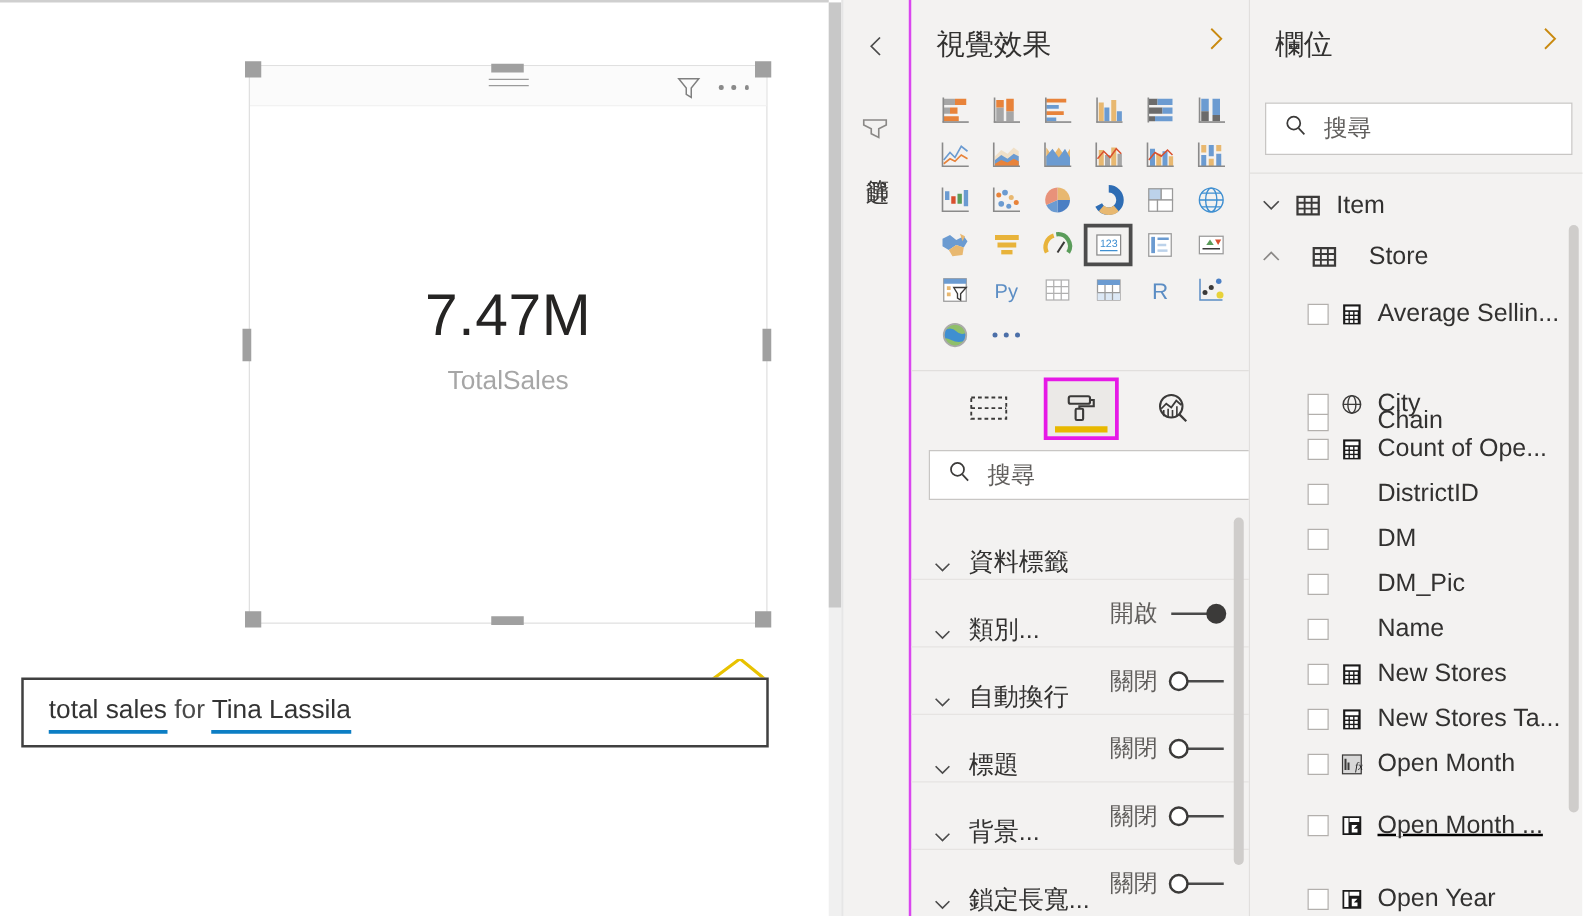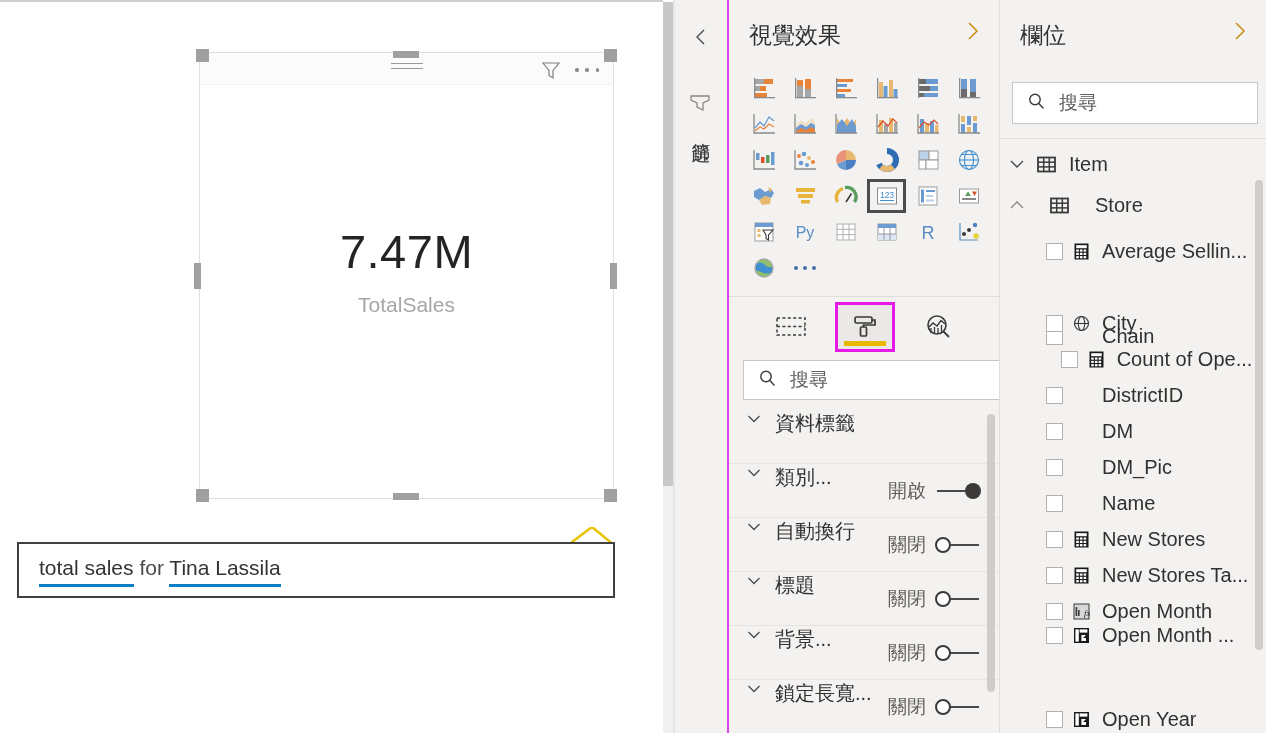--- a/index.html
+++ b/index.html
@@ -174,21 +174,21 @@
   }
   .fmt-search .ph { font-size: 19px; color: #605e5c; }
 
   .fmt-list {
     position: absolute; left: 0; top: 410px; width: 272px; bottom: 0;
     overflow: hidden;
   }
   .fmt-row {
     position: relative; height: 54px; width: 272px;
     border-bottom: 1px solid #e6e4e2;
-    display: flex; align-items: flex-start;
+    display: flex; align-items: flex-end;
   }
   .fmt-row .chev { margin-left: 16px; width: 18px; height: 18px; }
   .fmt-row .nm {
     margin-left: 12px; font-size: 20px; color: #323130; white-space: nowrap;
   }
   .fmt-toggle {
     position: absolute; right: 20px; top: 50%; transform: translateY(-50%);
     display: flex; align-items: center; gap: 9px;
   }
   .fmt-toggle .state { font-size: 19px; color: #605e5c; }
@@ -900,21 +900,21 @@
       <span class="ficon">
         <svg width="17" height="17" viewBox="0 0 17 17">
           <circle cx="8.5" cy="8.5" r="7" fill="none" stroke="#3b3a39" stroke-width="1.2"></circle>
           <ellipse cx="8.5" cy="8.5" rx="3.2" ry="7" fill="none" stroke="#3b3a39" stroke-width="1.1"></ellipse>
           <line x1="1.5" y1="8.5" x2="15.5" y2="8.5" stroke="#3b3a39" stroke-width="1.1"></line>
         </svg>
       </span>
       <span class="fname">City</span>
     </div>
 
-    <div class="fld-row" style="top:341px;justify-content:center;">
+    <div class="fld-row" style="top:341px;">
       <span class="cb"></span>
       <span class="ficon">
         <svg width="17" height="17" viewBox="0 0 17 17">
           <rect x="1.5" y="0.5" width="14" height="16" fill="#1a1a1a"></rect>
           <rect x="3.2" y="2.2" width="10.6" height="3" fill="#ffffff"></rect>
           <g fill="#ffffff">
             <rect x="3.2" y="6.5" width="2.6" height="2.2"></rect>
               <rect x="6.9" y="6.5" width="2.6" height="2.2"></rect>
             <rect x="10.6" y="6.5" width="2.6" height="2.2"></rect>
             <rect x="3.2" y="9.8" width="2.6" height="2.2"></rect>
@@ -1001,21 +1001,21 @@
           <g fill="#3b3a39">
             <rect x="2.6" y="4" width="1.6" height="9"></rect>
             <rect x="5" y="7" width="1.6" height="6"></rect>
           </g>
           <text x="11" y="13" font-family="Liberation Serif, serif" font-size="9" font-style="italic" fill="#1a1a1a">fx</text>
         </svg>
       </span>
       <span class="fname">Open Month</span>
     </div>
 
-    <div class="fld-row" style="top:617px;">
+    <div class="fld-row" style="top:642px;text-decoration:underline;">
       <span class="cb"></span>
       <span class="ficon">
         <svg width="17" height="17" viewBox="0 0 17 17">
           <rect x="1" y="1" width="15" height="15" fill="#1a1a1a"></rect>
           <rect x="2.4" y="2.4" width="3.4" height="12.2" fill="#ffffff"></rect>
           <rect x="6.6" y="2.4" width="7.8" height="3.2" fill="#ffffff"></rect>
           <path d="M8.4 8 L13 8 L10 11 L13 11 L13 14 L8.4 14 Z" fill="#ffffff"></path>
         </svg>
       </span>
       <span class="fname">Open Month ...</span>

